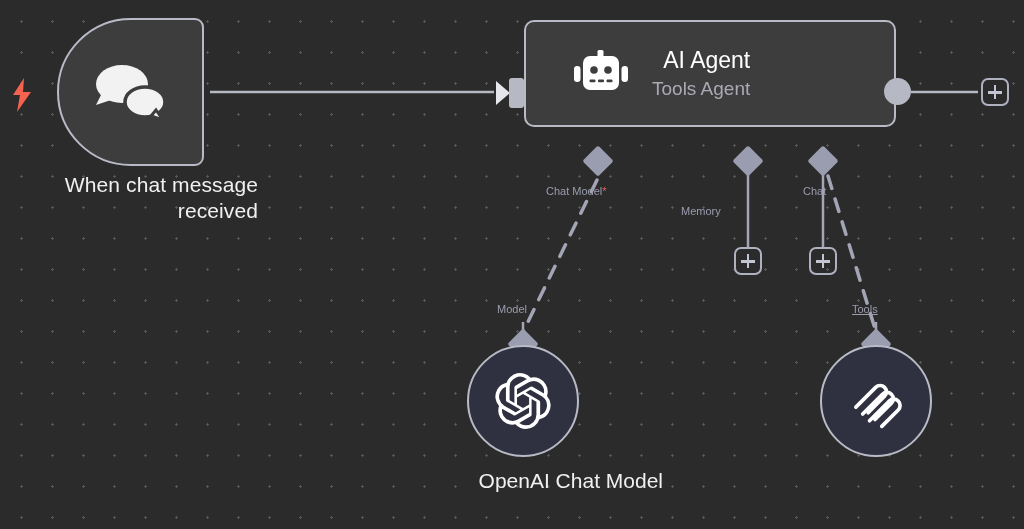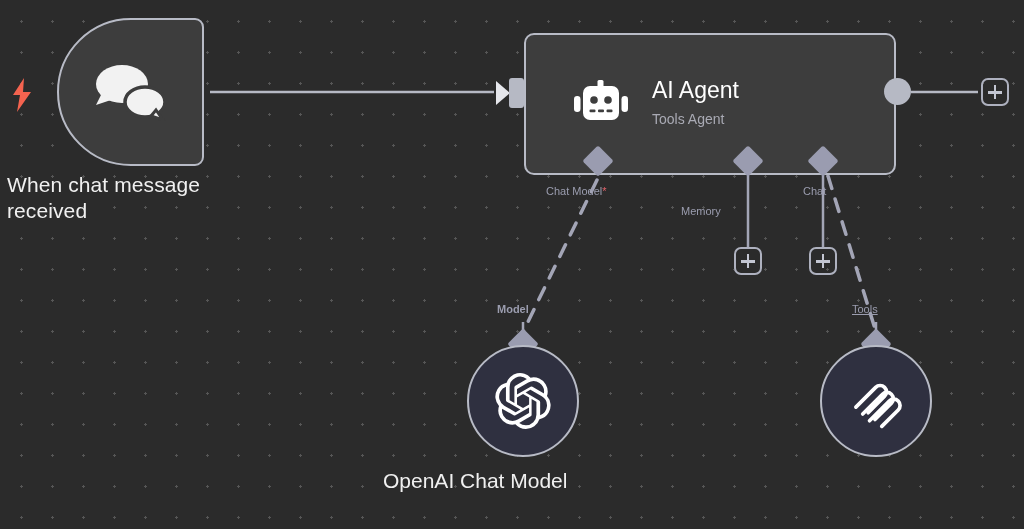--- a/index.html
+++ b/index.html
@@ -47,54 +47,54 @@
     left: 9px;
     top: 75px;
     width: 22px;
     height: 32px;
   }
   .trigger-label {
     position: absolute;
     left: 0px;
     top: 172px;
     width: 258px;
-    text-align: left;
+    text-align: right;
     color: #f0f0f0;
     font-size: 21px;
     line-height: 26px;
     letter-spacing: 0.1px;
-    margin-left: 7px;
   }
 
   
   .agent-node {
     position: absolute;
     left: 524px;
-    top: 33px;
+    top: 20px;
     width: 372px;
-    height: 142px;
+    height: 107px;
     background: #3d3d3d;
     border: 2px solid #b8bbc6;
     border-radius: 10px;
     box-sizing: border-box;
     display: flex;
     align-items: center;
     padding-left: 48px;
+    text-align: right;
   }
   .agent-icon { width: 54px; height: 48px; flex: none; }
   .agent-text { margin-left: 24px; }
   .agent-title {
     color: #ffffff;
     font-size: 23px;
     line-height: 28px;
     font-weight: 400;
   }
   .agent-sub {
     color: #a9aab4;
-    font-size: 14px;
+    font-size: 19px;
     line-height: 26px;
     margin-top: 2px;
   }
 
   
   .port-in {
     position: absolute;
     left: 509px;
     top: 78px;
     width: 15px;
@@ -165,21 +165,21 @@
     background: #2f3040;
     border: 2px solid #b8bbc6;
     box-sizing: border-box;
     display: flex;
     align-items: center;
     justify-content: center;
   }
   .sub-node-label {
     position: absolute;
     width: 280px;
-    text-align: left;
+    text-align: right;
     color: #f0f0f0;
     font-size: 21px;
     line-height: 26px;
   }
 </style>
 </head>
 <body>
 
 <div id="canvas">
 
@@ -247,21 +247,21 @@
     <span>Memory</span><span class="req"></span>
   </div>
   <div class="sub-label" style="left:803px; top:182px;">
     <span>Chat</span><span class="req"></span>
   </div>
 
   <div class="plus-btn" style="left:981px; top:78px;"></div>
   <div class="plus-btn" style="left:734px; top:247px;"></div>
   <div class="plus-btn" style="left:809px; top:247px;"></div>
 
-  <div class="sub-label" style="left:497px; top:300px;font-weight:bold;">
+  <div class="sub-label" style="left:497px; top:300px;">
     <span>Model</span>
   </div>
   <div class="diamond" style="left:512px; top:333px;"></div>
   <div class="sub-node" style="left:467px; top:345px;">
     <svg width="56" height="56" viewBox="0 0 24 24" xmlns="http://www.w3.org/2000/svg">
       <path fill="#ffffff" d="M22.28 9.82a5.98 5.98 0 0 0-.52-4.91 6.05 6.05 0 0 0-6.51-2.9A6.07 6.07 0 0 0 4.98 4.18a5.99 5.99 0 0 0-4 2.9 6.05 6.05 0 0 0 .74 7.1 5.98 5.98 0 0 0 .51 4.91 6.05 6.05 0 0 0 6.52 2.9A5.99 5.99 0 0 0 13.26 24a6.06 6.06 0 0 0 5.77-4.21 5.99 5.99 0 0 0 4-2.9 6.06 6.06 0 0 0-.75-7.07Zm-9.02 12.6a4.48 4.48 0 0 1-2.88-1.04l.14-.08 4.78-2.76a.79.79 0 0 0 .39-.68v-6.74l2.02 1.17a.07.07 0 0 1 .04.06v5.58a4.5 4.5 0 0 1-4.5 4.49ZM3.6 18.3a4.47 4.47 0 0 1-.54-3.01l.14.09 4.78 2.76a.77.77 0 0 0 .78 0l5.84-3.37v2.33a.08.08 0 0 1-.03.07l-4.84 2.79a4.5 4.5 0 0 1-6.13-1.64ZM2.34 7.9a4.49 4.49 0 0 1 2.35-1.97V11.6a.77.77 0 0 0 .38.67l5.82 3.36-2.02 1.17a.08.08 0 0 1-.07 0l-4.83-2.8a4.5 4.5 0 0 1-1.63-6.1Zm16.6 3.86-5.83-3.4L15.13 7.2a.08.08 0 0 1 .07 0l4.83 2.79a4.49 4.49 0 0 1-.68 8.1v-5.67a.8.8 0 0 0-.4-.66Zm2.01-3.02-.14-.09-4.77-2.78a.78.78 0 0 0-.79 0L9.42 9.24V6.9a.07.07 0 0 1 .03-.07l4.83-2.79a4.5 4.5 0 0 1 6.68 4.65ZM8.32 12.87 6.3 11.7a.08.08 0 0 1-.04-.06V6.07a4.5 4.5 0 0 1 7.37-3.45l-.14.08L8.71 5.46a.79.79 0 0 0-.4.68v6.73Zm1.1-2.36 2.6-1.5 2.6 1.5v3l-2.6 1.5-2.6-1.5Z"></path>
     </svg>
   </div>
   <div class="sub-node-label" style="left:383px; top:468px;">OpenAI Chat Model</div>
 

